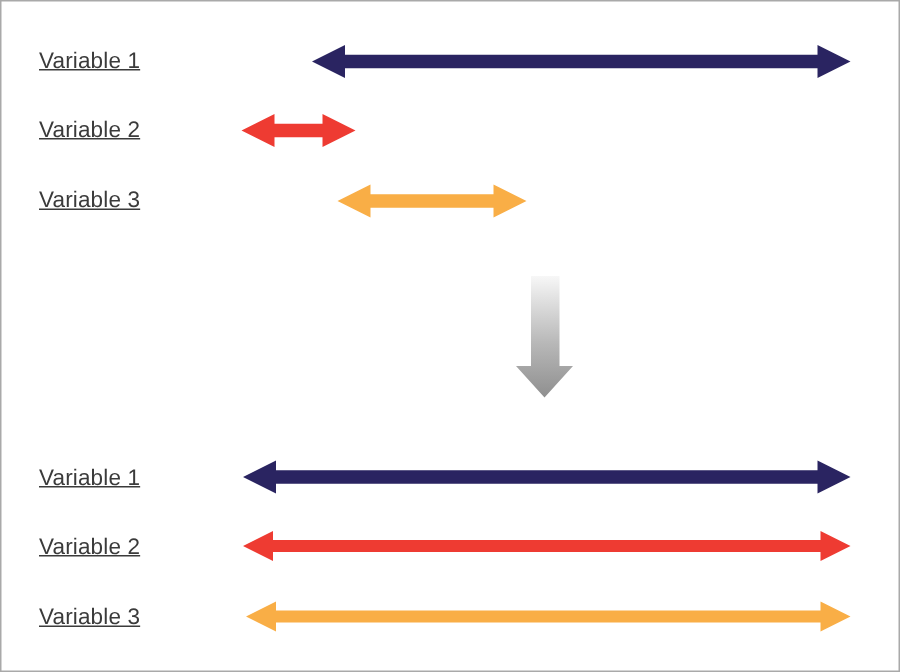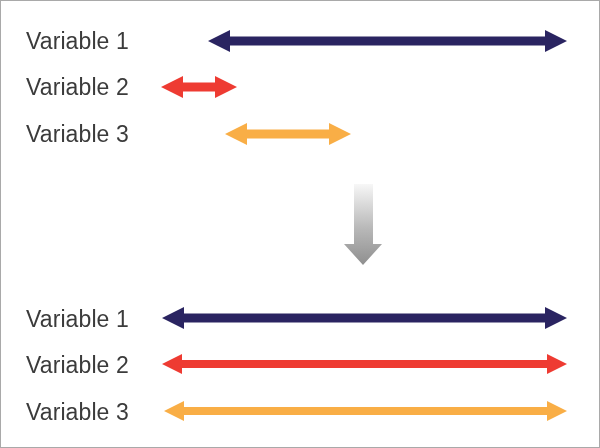--- a/index.html
+++ b/index.html
@@ -15,26 +15,27 @@
     width: 600px;
     height: 448px;
     background: #ffffff;
     border: 1px solid #a9a9a9;
     box-sizing: border-box;
     overflow: hidden;
   }
   .label {
     position: absolute;
     left: 25px;
-    font-size: 23px;
+    font-size: 15px;
     line-height: 20px;
     color: #3b3b3b;
     letter-spacing: 0.1px;
     white-space: nowrap;
     font-family: "Liberation Sans", sans-serif;
+    text-decoration: underline;
   }
   .arrow-svg {
     position: absolute;
     left: 0;
     top: 0;
     width: 600px;
     height: 448px;
     pointer-events: none;
   }
 </style>

